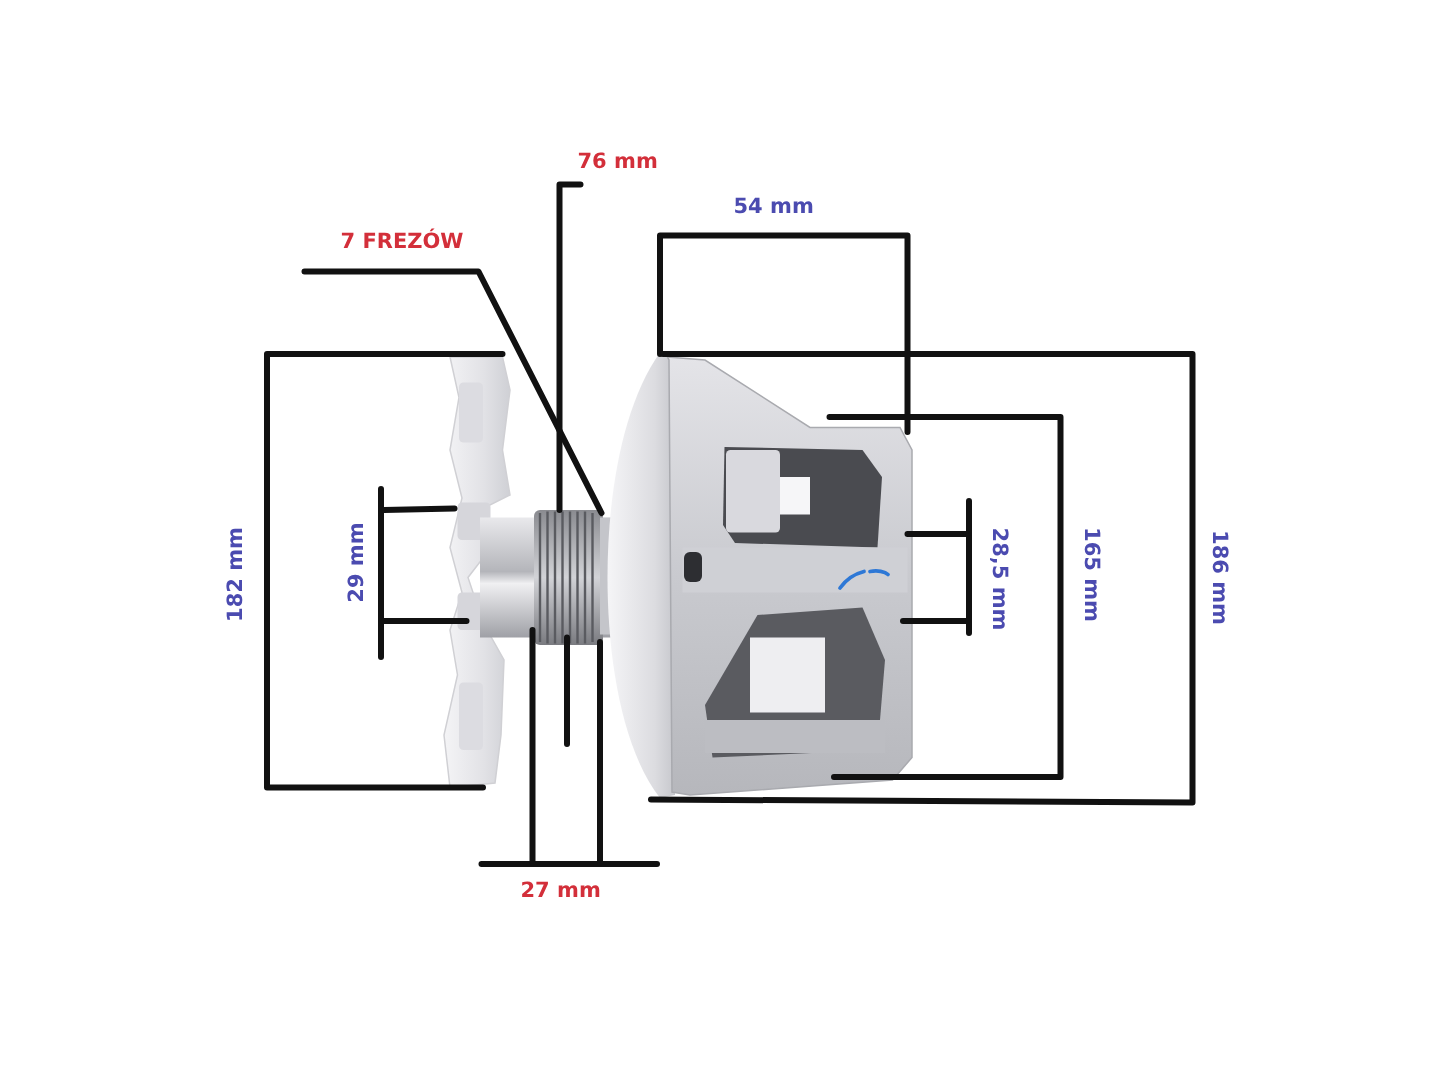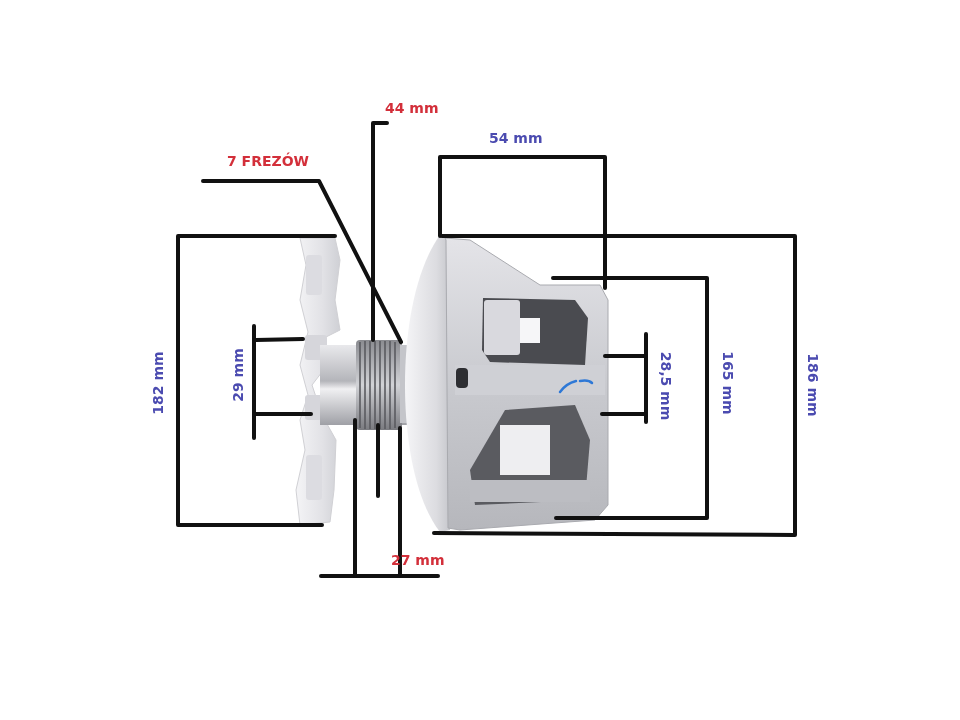--- a/index.html
+++ b/index.html
@@ -112,22 +112,22 @@
 
       <polyline points="553,278 707,278 707,518 556,518"></polyline>
 
       <line x1="646" y1="334" x2="646" y2="422"></line>
       <line x1="605" y1="356" x2="645" y2="356"></line>
       <line x1="602" y1="414" x2="645" y2="414"></line>
     </g>
   </svg>
 
   <div class="lbl red" style="left:227px; top:154px;text-align:center;">7 FREZÓW</div>
-  <div class="lbl red" style="left:385px; top:101px;">44 mm</div>
+  <div class="lbl red" style="left:385px; top:101px;">76 mm</div>
   <div class="lbl blue" style="left:489px; top:131px;">54 mm</div>
-  <div class="lbl red" style="left:347px; top:553px;margin-left:44px;">27 mm</div>
+  <div class="lbl red" style="left:347px; top:587px;">27 mm</div>
 
   <div class="lbl blue vert" style="left:126px; top:376px; transform: rotate(-90deg);">182 mm</div>
   <div class="lbl blue vert" style="left:211px; top:368px; transform: rotate(-90deg);">29 mm</div>
   <div class="lbl blue vert" style="left:632px; top:379px; transform: rotate(90deg);">28,5 mm</div>
   <div class="lbl blue vert" style="left:696px; top:376px; transform: rotate(90deg);">165 mm</div>
   <div class="lbl blue vert" style="left:781px; top:378px; transform: rotate(90deg);">186 mm</div>
 </div>
 
 </body></html>

